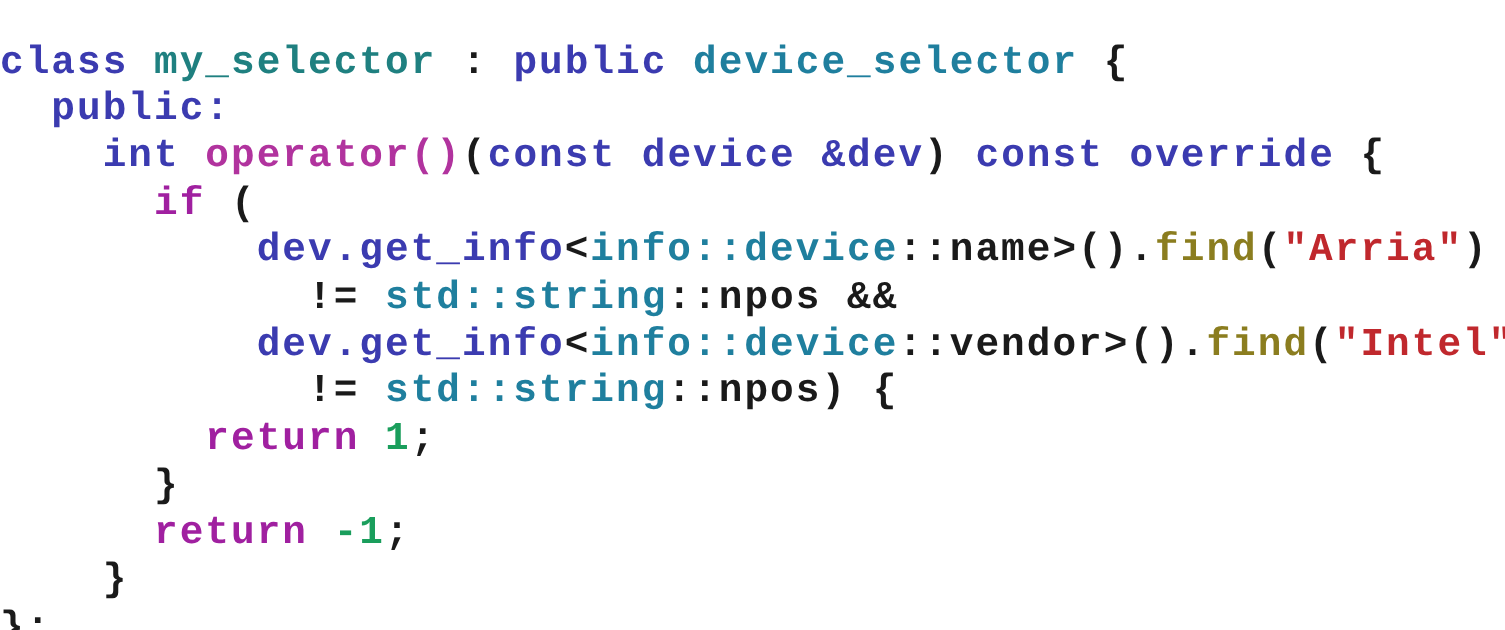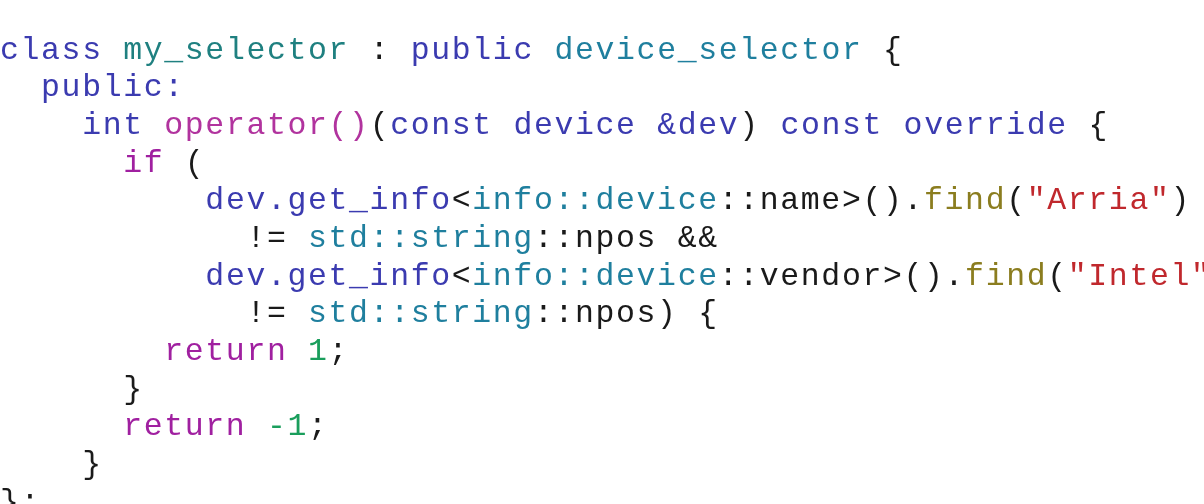--- a/index.html
+++ b/index.html
@@ -6,20 +6,21 @@
     margin: 0;
     padding: 0;
     background: #ffffff;
   }
   #code-figure {
     position: relative;
     width: 1204px;
     height: 504px;
     background: #ffffff;
     overflow: hidden;
+    font-weight: bold;
   }
   #code-block {
     position: absolute;
     left: 0px;
     top: 0px;
     width: 1204px;
     font-family: "Liberation Mono", "DejaVu Sans Mono", monospace;
     font-size: 31.5px;
     line-height: 37.7px;
     letter-spacing: 1.63px;

